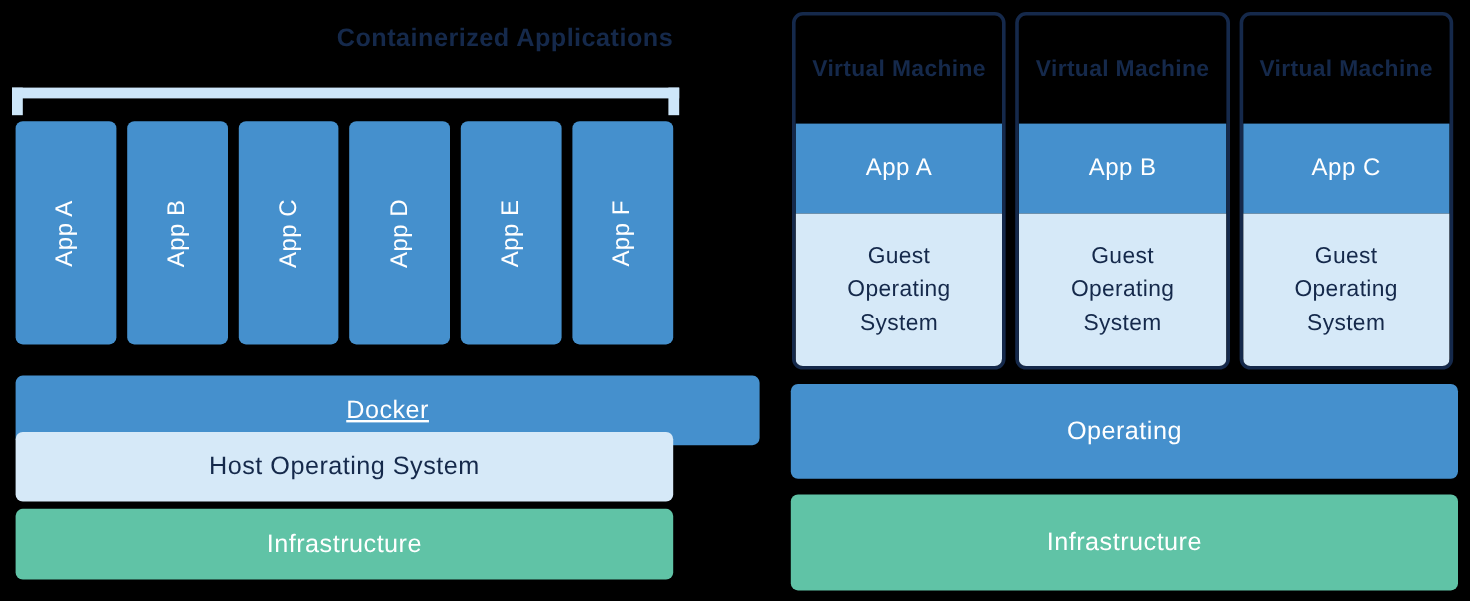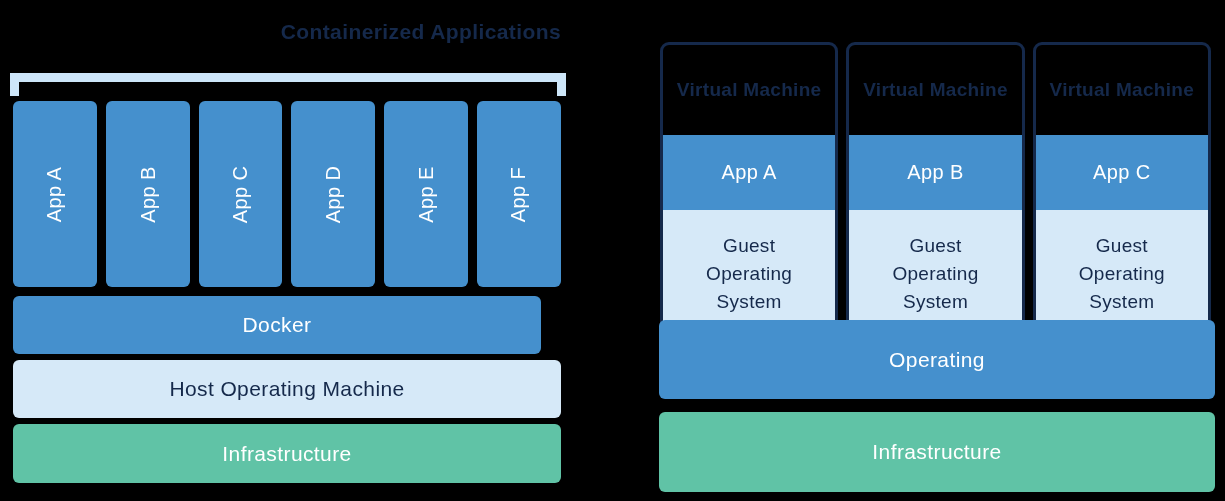--- a/index.html
+++ b/index.html
@@ -72,34 +72,33 @@
     display: flex;
     align-items: center;
     justify-content: center;
     font-size: 21px;
     letter-spacing: 0.4px;
   }
   .bar.blue  { background: var(--blue);      color: var(--white); }
   .bar.light { background: var(--lightblue); color: var(--navy); }
   .bar.green { background: var(--green);     color: var(--white); }
 
-  .pos-docker { left: 13px; top: 296px; width: 528px; height: 58px; }
+  .pos-docker { left: 13px; top: 313px; width: 620px; height: 58px; text-decoration: underline; }
   .pos-host   { left: 13px; top: 360px; width: 548px; height: 58px; }
   .pos-infra-left  { left: 13px; top: 424px; width: 548px; height: 59px; }
   .pos-hypervisor  { left: 659px; top: 320px; width: 556px; height: 79px; }
   .pos-infra-right { left: 659px; top: 412px; width: 556px; height: 80px; }
 
   
   .vm-row {
     position: absolute;
     left: 660px; top: 10px;
     width: 551px; height: 298px;
     display: flex;
     gap: 8px;
-    margin-top: 32px;
   }
   .vm-box {
     flex: 1;
     border: 3px solid var(--navy);
     border-radius: 9px;
     overflow: hidden;
     display: flex;
     flex-direction: column;
     background: transparent;
   }
@@ -165,21 +164,21 @@
       <div class="app-col">
         <span class="vtext">App E</span>
       </div>
       <div class="app-col">
         <span class="vtext">App F</span>
       </div>
     </div>
 
     <div class="bar blue pos-docker">Docker</div>
 
-    <div class="bar light pos-host">Host Operating Machine</div>
+    <div class="bar light pos-host">Host Operating System</div>
 
     <div class="bar green pos-infra-left">Infrastructure</div>
   </section>
 
   <section>
     <div class="vm-row">
 
       <div class="vm-box">
         <div class="vm-title">Virtual Machine</div>
         <div class="vm-app">App A</div>

